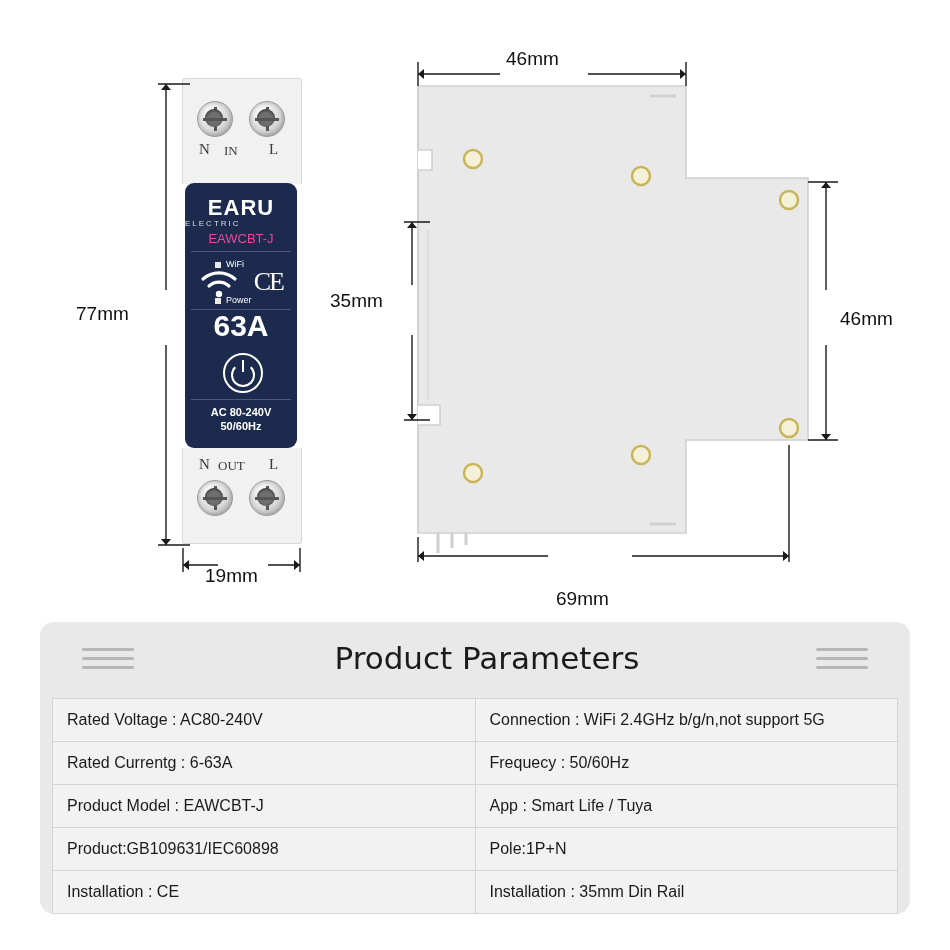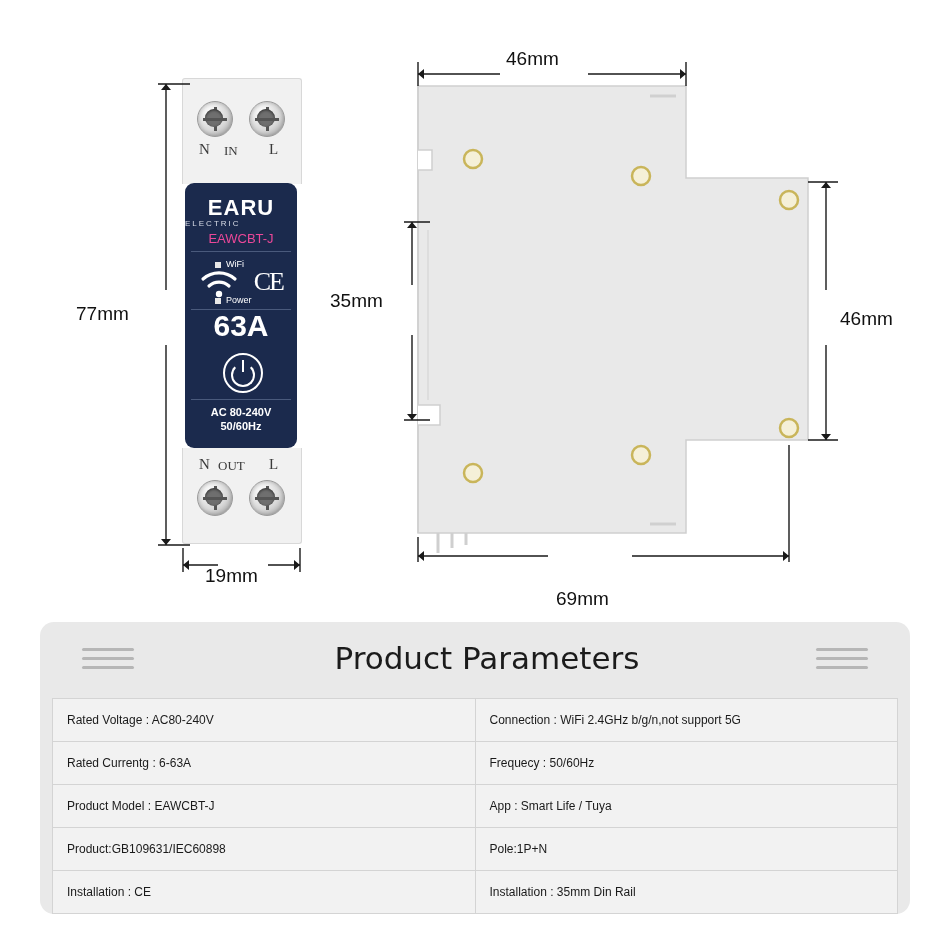--- a/index.html
+++ b/index.html
@@ -245,21 +245,21 @@
 
   table.params {
     position: absolute;
     left: 12px; top: 76px;
     width: 846px;
     border-collapse: collapse;
   }
   table.params td {
     height: 42px;
     padding: 0 14px;
-    font-size: 12px;
+    font-size: 16px;
     color: #1a1a1a;
     background: #f2f2f2;
     border: 1px solid #d4d4d4;
     white-space: nowrap;
   }
   table.params td.c1 { width: 50%; }
 </style>
 </head>
 <body>
 

